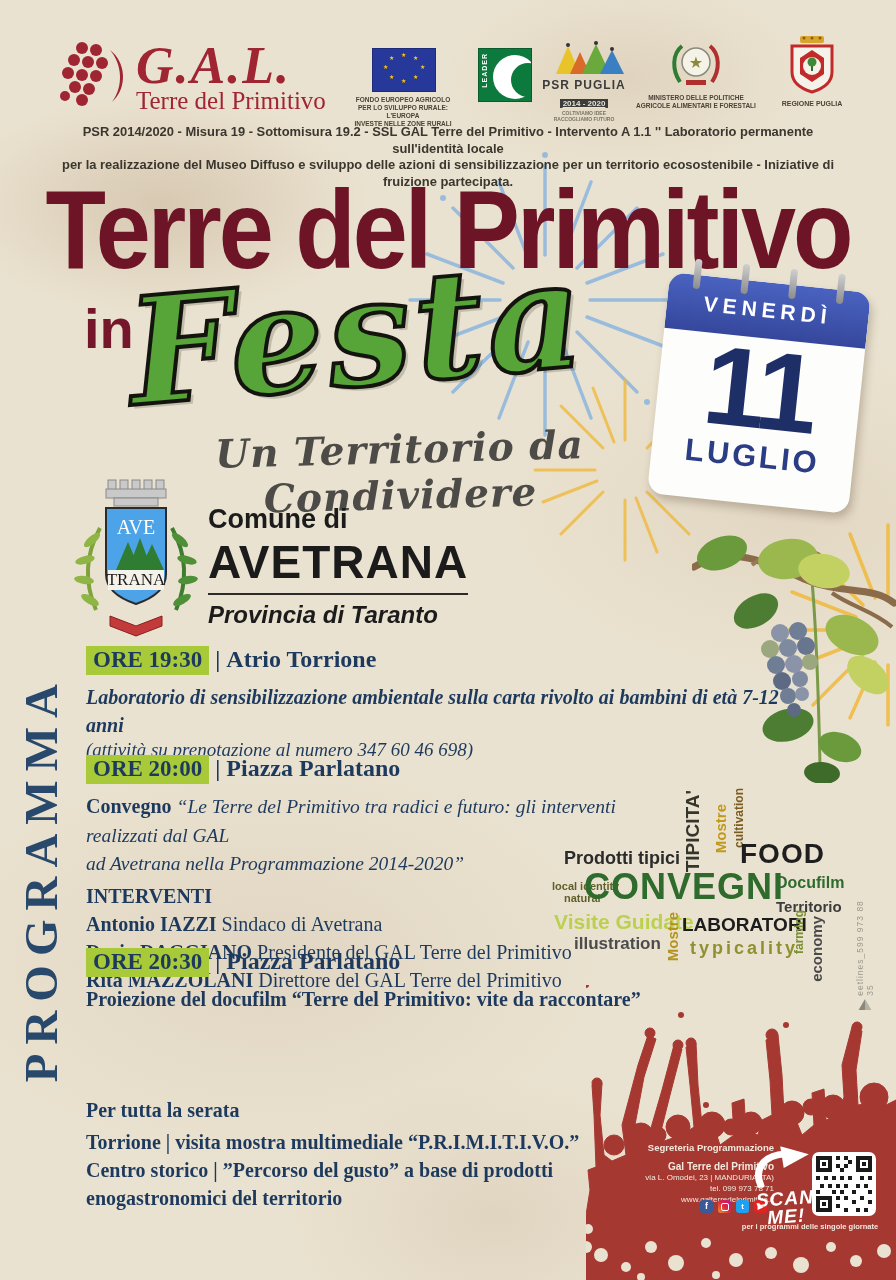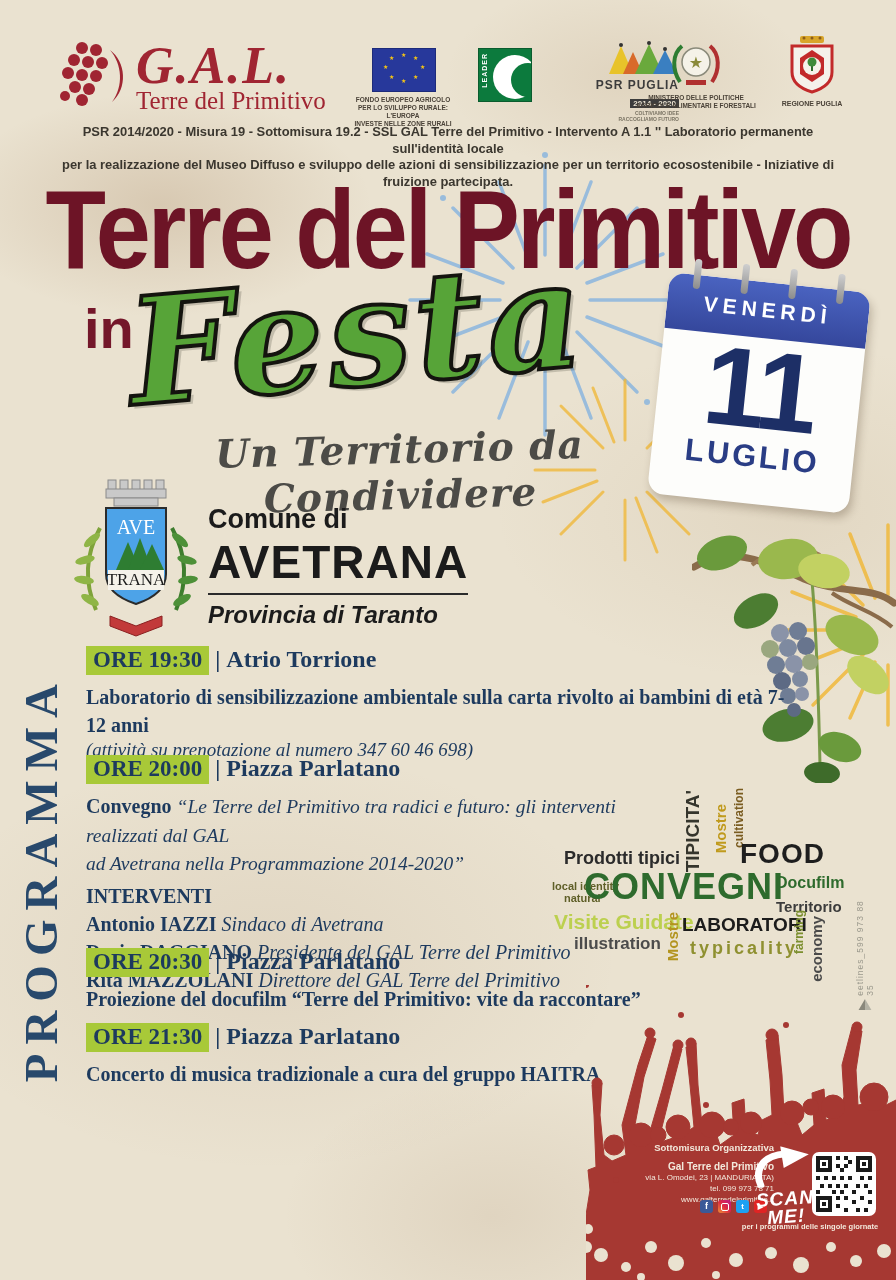--- a/index.html
+++ b/index.html
@@ -19,23 +19,23 @@
   .hdr-caption{font-size:6.5px;font-weight:bold;color:#4a4238;text-align:center;line-height:8px;}
   .gal-text{color:#a02532;line-height:1;}
   .gal-title{font-family:"Liberation Serif",serif;font-style:italic;font-weight:bold;font-size:52px;letter-spacing:2px;}
   .gal-sub{font-family:"Liberation Serif",serif;font-size:25px;margin-top:-4px;}
   .euflag{width:62px;height:42px;background:#27389b;position:relative;border:1px solid #1d2b7a;}
   .euflag .star{position:absolute;color:#f6c514;font-size:6px;}
   .leader-box{width:52px;height:52px;background:#0c7a3d;border:1px solid #0a5c2e;position:relative;overflow:hidden;}
   .leader-box .swirl{position:absolute;right:-6px;top:6px;width:44px;height:44px;background:#fff;border-radius:50%;}
   .leader-box .swirl2{position:absolute;right:-14px;top:14px;width:34px;height:34px;background:#0c7a3d;border-radius:50%;}
   .leader-v{position:absolute;left:2px;top:4px;color:#fff;font-size:7px;font-weight:bold;writing-mode:vertical-rl;transform:rotate(180deg);letter-spacing:1px;}
-  .psr-mini{text-align:right;color:#3c3c3c;margin-left:47px;}
+  .psr-mini{text-align:center;color:#3c3c3c;}
   .psr-mini .t1{font-size:12px;font-weight:bold;letter-spacing:1px;}
-  .psr-mini .t2{font-size:8px;font-weight:bold;background:#3c3c3c;color:#eae2d0;display:inline-block;padding:0 3px;}
+  .psr-mini .t2{font-size:8px;font-weight:bold;background:#3c3c3c;color:#eae2d0;display:inline-block;padding:0 3px;text-decoration:underline;}
   .psr-mini .t3{font-size:5px;font-weight:bold;color:#7a7464;}
   
   .psr-banner{width:812px;left:42px;top:124px;text-align:center;color:#3b372f;font-weight:bold;font-size:13.2px;line-height:16.5px;transform:scaleX(.98);}
   
   .main-title{left:28px;top:166px;width:840px;text-align:center;color:#6d1426;font-size:99px;font-weight:bold;letter-spacing:-3px;transform:scaleY(1.12);transform-origin:top;white-space:nowrap;}
   .in-word{left:84px;top:296px;color:#74172a;font-size:56px;font-weight:bold;}
   .festa-word{left:128px;top:246px;font-family:"DejaVu Serif",serif;font-style:italic;font-weight:bold;font-size:148px;color:#57a438;-webkit-text-stroke:4px #14140f;transform:rotate(-5deg);letter-spacing:4px;text-shadow:4px 4px 0 rgba(20,20,10,.18);}
   .subtitle{left:120px;top:426px;width:560px;text-align:center;font-family:"DejaVu Serif",serif;font-style:italic;font-weight:bold;font-size:39px;color:#4c4b47;transform:rotate(-1.5deg);letter-spacing:1px;}
   
   .calendar{left:658px;top:282px;width:202px;height:222px;transform:rotate(6deg);}
@@ -53,21 +53,21 @@
   
   .programma-v{left:6px;top:642px;height:474px;width:70px;display:flex;align-items:center;justify-content:center;}
   .programma-v span{writing-mode:vertical-rl;transform:rotate(180deg);font-family:"Liberation Serif",serif;font-size:47px;font-weight:bold;color:#28496c;letter-spacing:9px;}
   .prog-item{left:86px;color:#1d3a5e;font-family:"Liberation Serif",serif;}
   .time-badge{display:inline-block;background:#a8c938;padding:1px 7px 2px;font-weight:bold;font-size:23px;color:#1d3a5e;}
   .sep{font-size:23px;font-weight:bold;padding:0 6px;}
   .place{font-size:24px;font-weight:bold;}
   .pline{font-size:20px;font-weight:bold;line-height:28px;}
   .pitalic{font-style:italic;font-weight:normal;font-size:19.5px;}
   .pnote{font-style:italic;font-size:19px;font-weight:normal;}
-  .speaker-role{font-style:italic;font-weight:normal;}
+  .speaker-role{font-weight:normal;}
   
   .cloud{left:552px;top:786px;width:348px;height:236px;}
   .cloud span{position:absolute;font-weight:bold;white-space:nowrap;}
   .vert{writing-mode:vertical-rl;transform:rotate(180deg);}
   .w-prodotti{left:12px;top:62px;font-size:18px;color:#2b2b2b;}
   .w-tipicita{left:130px;top:4px;font-size:19px;color:#35352c;}
   .w-mostre1{left:160px;top:18px;font-size:15px;color:#c09a1d;}
   .w-cultivation{left:180px;top:2px;font-size:12px;color:#7a5c20;}
   .w-food{left:188px;top:52px;font-size:28px;color:#1e1e1e;letter-spacing:1px;text-align:center;}
   .w-local{left:0px;top:94px;font-size:11px;color:#5f5f28;}
@@ -346,21 +346,21 @@
       <circle cx="102" cy="195" r="7" fill="#5d6a84"></circle>
     </g>
   </svg>
 
   <div class="abs programma-v" style="z-index:3;">
     <span>PROGRAMMA</span>
   </div>
 
   <div class="abs prog-item" style="top:646px;z-index:3;">
     <span class="time-badge">ORE 19:30</span><span class="sep">|</span><span class="place">Atrio Torrione</span>
-    <div class="pline" style="margin-top:8px;width:700px;">Laboratorio di sensibilizzazione ambientale sulla carta rivolto ai bambini di età 7-12 anni</div>
+    <div class="pline" style="margin-top:8px;width:700px;font-style:italic;">Laboratorio di sensibilizzazione ambientale sulla carta rivolto ai bambini di età 7-12 anni</div>
     <div class="pnote">(attività su prenotazione al numero 347 60 46 698)</div>
   </div>
 
   <div class="abs prog-item" style="top:755px;z-index:3;">
     <span class="time-badge">ORE 20:00</span><span class="sep">|</span><span class="place">Piazza Parlatano</span>
     <div class="pline" style="margin-top:8px;width:600px;">
       <span>Convegno</span>
       <span class="pitalic">“Le Terre del Primitivo tra radici e futuro: gli interventi realizzati dal GAL</span>
     </div>
     <div class="pline pitalic">ad Avetrana nella Programmazione 2014-2020”</div>
@@ -377,25 +377,27 @@
       <span>Rita MAZZOLANI</span>
       <span class="speaker-role">Direttore del GAL Terre del Primitivo</span>
     </div>
   </div>
 
   <div class="abs prog-item" style="top:948px;z-index:3;">
     <span class="time-badge">ORE 20:30</span><span class="sep">|</span><span class="place">Piazza Parlatano</span>
     <div class="pline" style="margin-top:8px;width:560px;">Proiezione del docufilm “Terre del Primitivo: vite da raccontare”</div>
   </div>
 
-  <div class="abs prog-item" style="top:1023px;z-index:3;">
-    <span class="time-badge">ORE 21:30</span><span class="sep">|</span><span class="place">Piazza Parlatano</span>
-    <div class="pline" style="margin-top:8px;width:560px;">Concerto di musica tradizionale a cura del gruppo HAITRA</div>
-  </div>
-
+
+  <div class="abs prog-item" style="top:1096px;z-index:3;">
+    <div class="pline">Per tutta la serata</div>
+    <div class="pline" style="margin-top:4px;">Torrione | visita mostra multimediale “P.R.I.M.I.T.I.V.O.”</div>
+    <div class="pline">Centro storico | ”Percorso del gusto” a base di prodotti</div>
+    <div class="pline">enogastronomici del territorio</div>
+  </div>
 
   <div class="abs cloud" style="z-index:2;">
     <span class="w-prodotti">Prodotti tipici</span>
     <span class="w-tipicita vert">TIPICITA'</span>
     <span class="w-mostre1 vert">Mostre</span>
     <span class="w-cultivation vert">cultivation</span>
     <span class="w-food">FOOD</span>
     <span class="w-local">local identity</span>
     <span class="w-natural">natural</span>
     <span class="w-convegni">CONVEGNI</span>
@@ -463,21 +465,21 @@
       <circle cx="270" cy="276" r="6"></circle>
         <circle cx="298" cy="266" r="7"></circle>
         <circle cx="130" cy="290" r="4"></circle>
       <circle cx="55" cy="292" r="4"></circle>
         <circle cx="2" cy="244" r="5"></circle>
         <circle cx="0" cy="262" r="6"></circle>
     </g>
   </svg>
 
   <div class="abs org-block" style="z-index:5;">
-    <div class="o1">Sottomisura Organizzativa</div>
+    <div class="o1">Segreteria Programmazione</div>
     <div class="o2">Gal Terre del Primitivo</div>
     <div class="o3">via L. Omodei, 23 | MANDURIA (TA)</div>
     <div class="o3">tel. 099 973 78 71</div>
     <div class="o3">www.galterredelprimitivo.it</div>
   </div>
 
   <div class="abs social-row" style="z-index:5;">
     <div class="sico s-fb">
         <span>f</span>
       </div>

